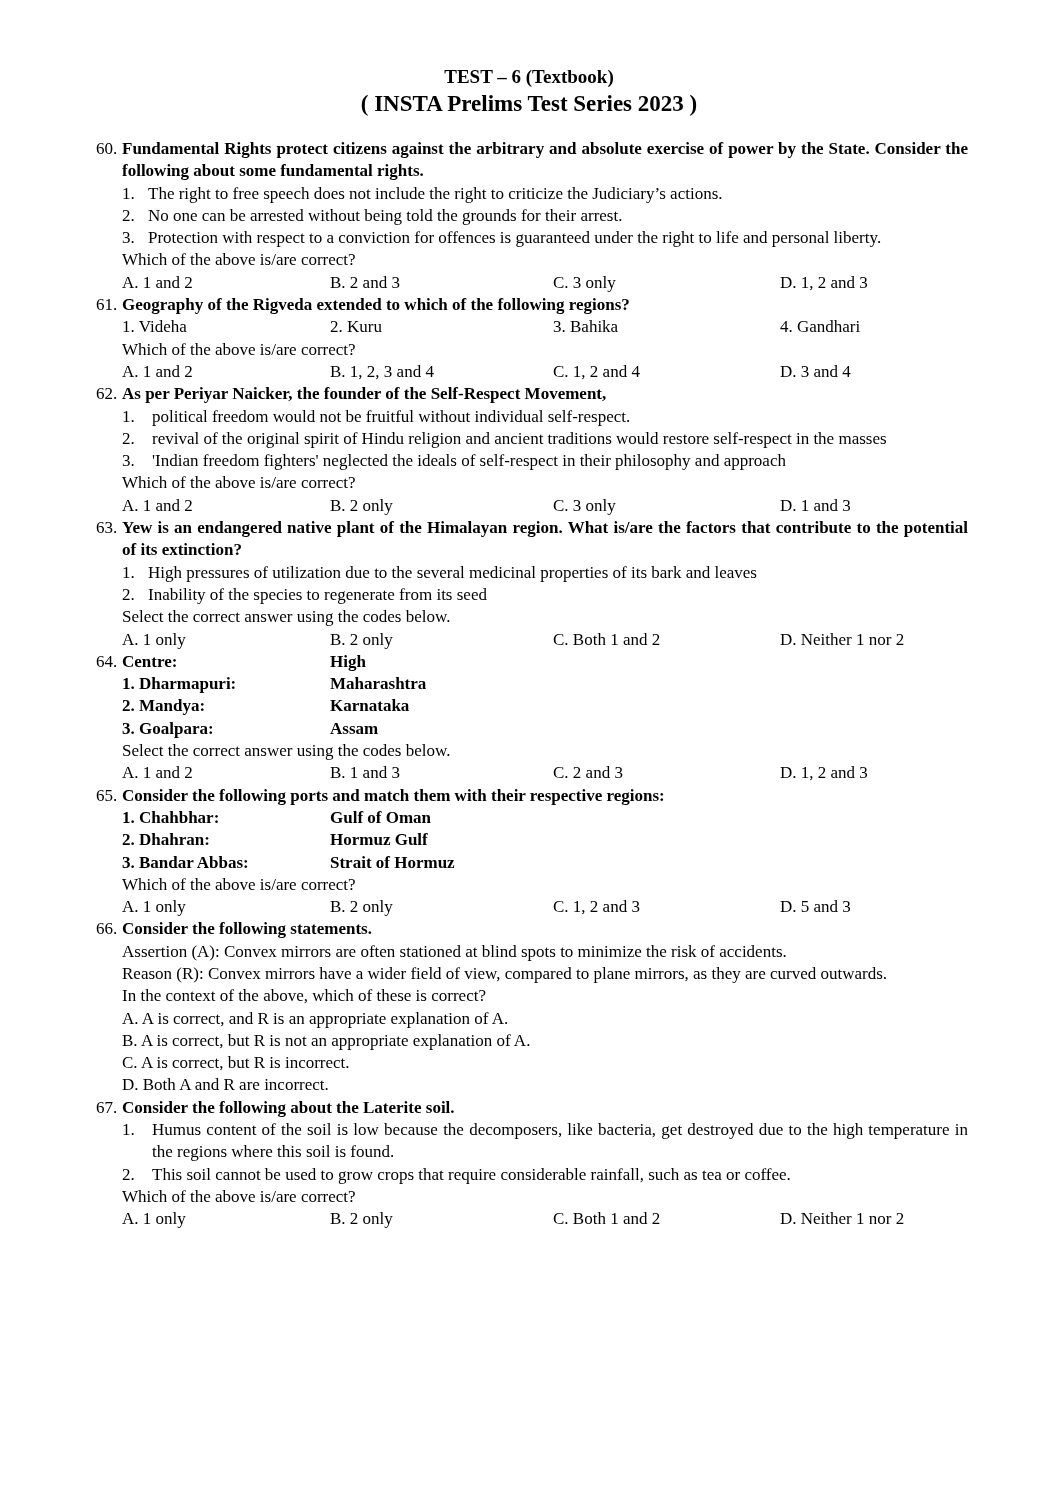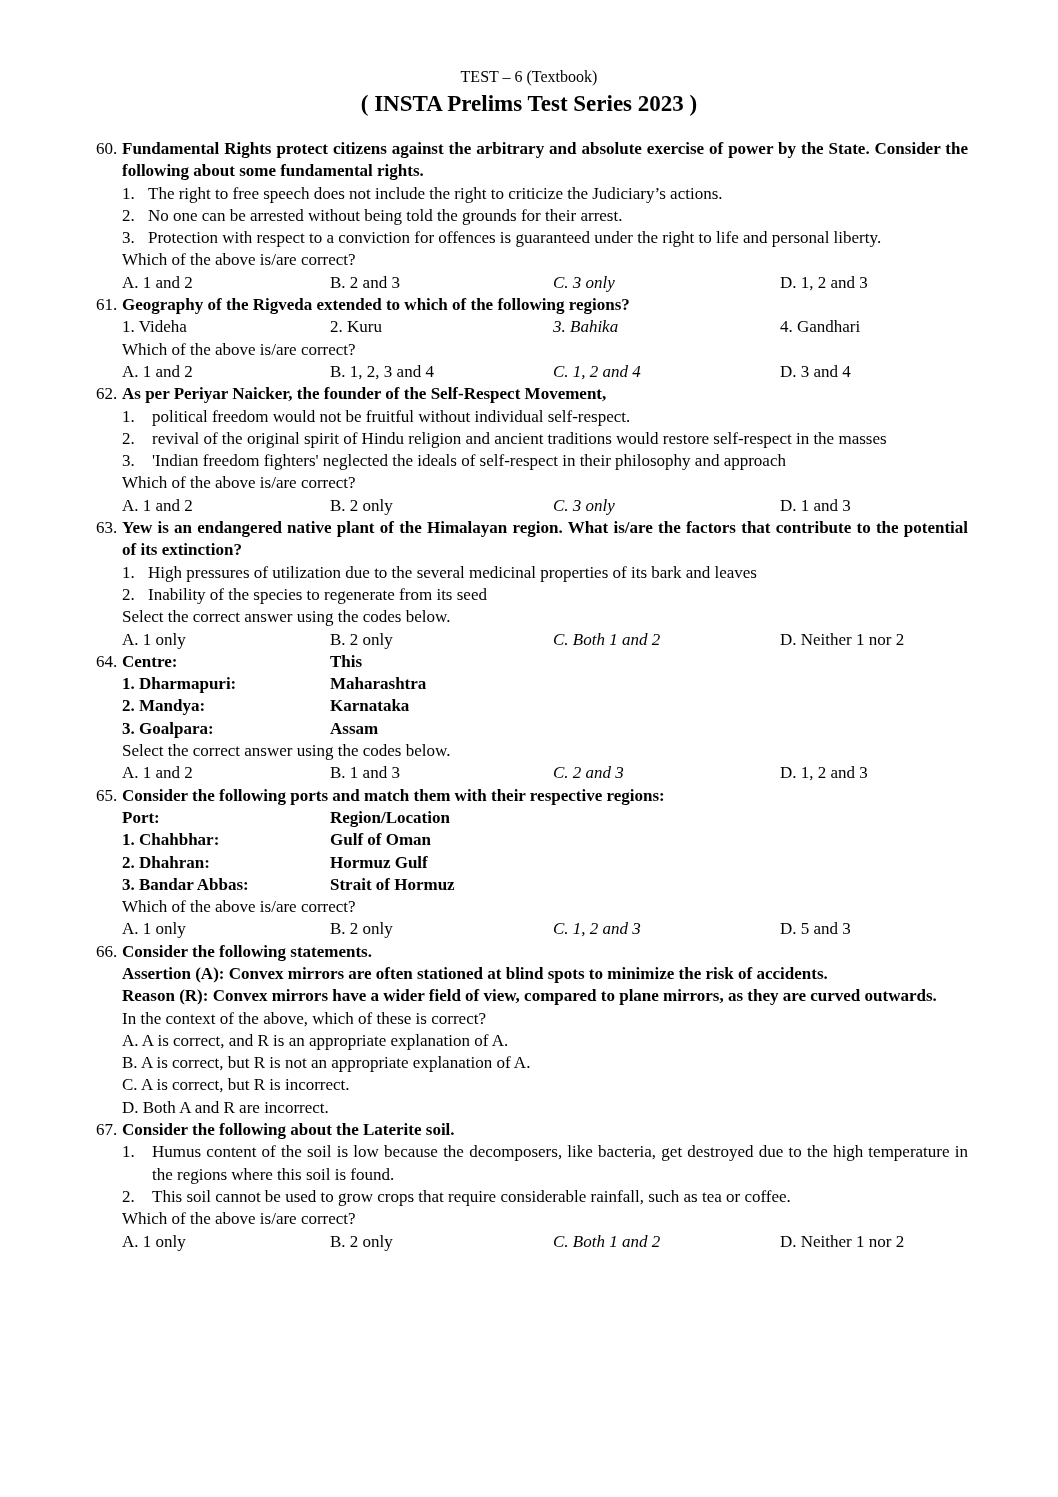--- a/index.html
+++ b/index.html
@@ -19,22 +19,22 @@
     overflow: hidden;
   }
   .title-block {
     position: absolute;
     top: 63px;
     left: 0;
     width: 100%;
     text-align: center;
   }
   .page-title {
-    font-size: 16px;
-    font-weight: normal;
+    font-size: 19px;
+    font-weight: bold;
     line-height: 28px;
     margin: 0;
   }
   .page-subtitle {
     font-size: 23px;
     font-weight: bold;
     line-height: 25px;
     margin: 0;
   }
   .doc {
@@ -63,29 +63,29 @@
     text-align: justify;
   }
   .item .marker {
     display: inline-block;
     margin-left: -30px;
   }
   .item.narrow .marker { width: 26px; }
   .item.wide   .marker { width: 30px; }
   .lead { font-weight: normal; }
   .bold-line {
-    font-weight: bold;
+    font-weight: normal;
     text-align: justify;
   }
   .opt-line { font-weight: normal; }
   .opt-row { white-space: nowrap; }
   .opt-cell { display: inline-block; }
   .opt-cell.c0 { width: 208px; }
   .opt-cell.c1 { width: 223px; }
-  .opt-cell.c2 { width: 227px; font-style: italic; }
+  .opt-cell.c2 { width: 227px; }
   .opt-cell.c3 { width: auto; }
   .trow { font-weight: bold; }
   .tcol1 { display: inline-block; width: 208px; }
   .tcol2 { display: inline; }
 </style>
 </head>
 <body>
 
 <div class="page">
   <div class="title-block">
@@ -121,31 +121,30 @@
       <div class="question">
         <span class="qnum">63.</span>
         <div class="stem">Yew is an endangered native plant of the Himalayan region. What is/are the factors that contribute to the potential of its extinction?</div>
         <div class="item narrow"><span class="marker">1.</span><span class="item-text">High pressures of utilization due to the several medicinal properties of its bark and leaves</span></div>
         <div class="item narrow"><span class="marker">2.</span><span class="item-text">Inability of the species to regenerate from its seed</span></div>
         <div class="lead">Select the correct answer using the codes below.</div>
         <div class="opt-row"><span class="opt-cell c0">A. 1 only</span><span class="opt-cell c1">B. 2 only</span><span class="opt-cell c2">C. Both 1 and 2</span><span class="opt-cell c3">D. Neither 1 nor 2</span></div>
       </div>
       <div class="question">
         <span class="qnum">64.</span>
-        <div class="trow"><span class="tcol1">Centre:</span><span class="tcol2">This</span></div>
+        <div class="trow"><span class="tcol1">Centre:</span><span class="tcol2">High</span></div>
         <div class="trow"><span class="tcol1">1. Dharmapuri:</span><span class="tcol2">Maharashtra</span></div>
         <div class="trow"><span class="tcol1">2. Mandya:</span><span class="tcol2">Karnataka</span></div>
         <div class="trow"><span class="tcol1">3. Goalpara:</span><span class="tcol2">Assam</span></div>
         <div class="lead">Select the correct answer using the codes below.</div>
         <div class="opt-row"><span class="opt-cell c0">A. 1 and 2</span><span class="opt-cell c1">B. 1 and 3</span><span class="opt-cell c2">C. 2 and 3</span><span class="opt-cell c3">D. 1, 2 and 3</span></div>
       </div>
       <div class="question">
         <span class="qnum">65.</span>
         <div class="stem">Consider the following ports and match them with their respective regions:</div>
-        <div class="trow"><span class="tcol1">Port:</span><span class="tcol2">Region/Location</span></div>
         <div class="trow"><span class="tcol1">1. Chahbhar:</span><span class="tcol2">Gulf of Oman</span></div>
         <div class="trow"><span class="tcol1">2. Dhahran:</span><span class="tcol2">Hormuz Gulf</span></div>
         <div class="trow"><span class="tcol1">3. Bandar Abbas:</span><span class="tcol2">Strait of Hormuz</span></div>
         <div class="lead">Which of the above is/are correct?</div>
         <div class="opt-row"><span class="opt-cell c0">A. 1 only</span><span class="opt-cell c1">B. 2 only</span><span class="opt-cell c2">C. 1, 2 and 3</span><span class="opt-cell c3">D. 5 and 3</span></div>
       </div>
       <div class="question">
         <span class="qnum">66.</span>
         <div class="stem">Consider the following statements.</div>
         <div class="bold-line">Assertion (A): Convex mirrors are often stationed at blind spots to minimize the risk of accidents.</div>

